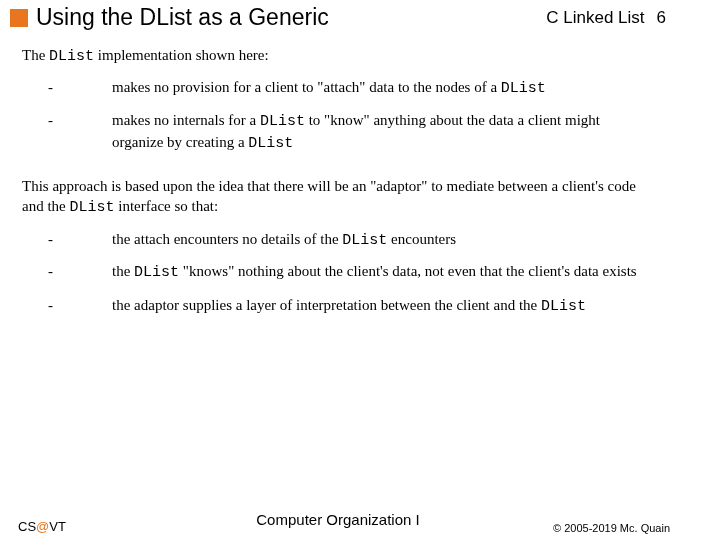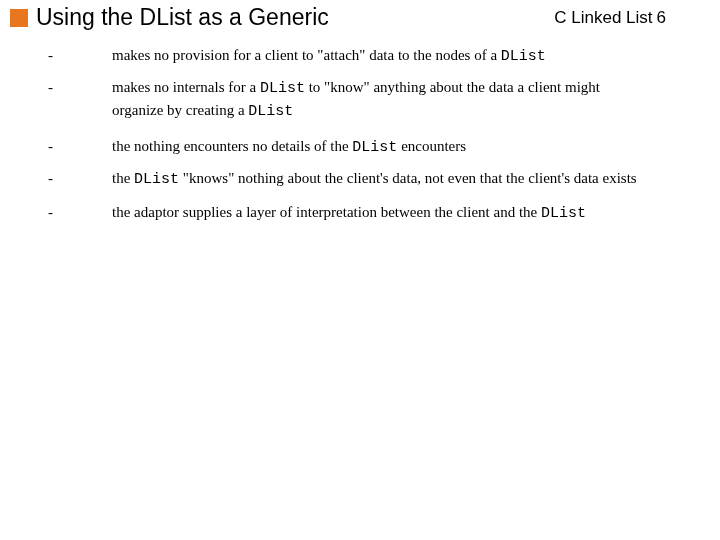--- a/index.html
+++ b/index.html
@@ -1,21 +1,21 @@
 <!DOCTYPE html>
 <html><head>
 <meta charset="utf-8">
 <style>
   * { margin: 0; padding: 0; box-sizing: border-box; }
   html, body { width: 720px; height: 540px; font-family: Georgia, 'Times New Roman', serif; background: #fff; overflow: hidden; }
   .slide { width: 676px; height: 540px; position: relative; }
   .header { display: flex; align-items: center; padding: 4px 10px 6px 10px; }
   .bullet-sq { width: 18px; height: 18px; background: #e8761f; margin-right: 8px; flex-shrink: 0; }
   .title { font-family: Arial, Helvetica, sans-serif; font-size: 23px; font-weight: 400; color: #000; flex: 1; }
-  .hdr-right { font-family: Arial, Helvetica, sans-serif; font-size: 17px; color: #000; margin-right: 4px; }
+  .hdr-right { font-family: Arial, Helvetica, sans-serif; font-size: 17px; color: #000; margin-right: 12px; }
   .pagenum { font-family: Arial, Helvetica, sans-serif; font-size: 17px; color: #000; }
   .body { padding: 8px 22px 0 22px; font-size: 15px; line-height: 1.35; color: #000; }
   .para { margin-bottom: 10px; }
   .list { margin: 0 0 14px 26px; }
   .li { display: flex; margin-bottom: 10px; }
   .dash { width: 16px; flex-shrink: 0; }
   .txt { flex: 1; margin-left: 48px; }
   .code { font-family: 'Courier New', Courier, monospace; }
   .footer { position: absolute; bottom: 6px; left: 0; right: 0; display: flex; align-items: flex-end; justify-content: space-between; padding: 0 6px 0 18px; font-family: Arial, Helvetica, sans-serif; }
   .f-left { font-size: 13px; color: #000; }
@@ -30,54 +30,67 @@
 
   <div class="header">
     <div class="bullet-sq"></div>
     <div class="title">Using the DList as a Generic</div>
     <div class="hdr-right">C Linked List</div>
     <div class="pagenum">6</div>
   </div>
 
   <div class="body">
 
+    <p class="para">
+      <span>The </span><span class="code">DList</span><span> implementation shown here:</span>
+    </p>
 
     <div class="list">
       <div class="li">
         <div class="dash">-</div>
         <div class="txt">
           <span>makes no provision for a client to "attach" data to the nodes of a </span><span class="code">DList</span>
         </div>
       </div>
       <div class="li">
         <div class="dash">-</div>
         <div class="txt">
           <span>makes no internals for a </span><span class="code">DList</span><span> to "know" anything about the data a client might organize by creating a </span><span class="code">DList</span>
         </div>
       </div>
     </div>
 
+    <p class="para" style="margin-top:22px;">
+      <span>This approach is based upon the idea that there will be an "adaptor" to mediate between a client's code and the </span><span class="code">DList</span><span> interface so that:</span>
+    </p>
 
     <div class="list">
       <div class="li">
         <div class="dash">-</div>
         <div class="txt">
-          <span>the nothing encounters no details of the </span><span class="code">DList</span><span> encounters</span>
+          <span>the attach encounters no details of the </span><span class="code">DList</span><span> encounters</span>
         </div>
       </div>
       <div class="li">
         <div class="dash">-</div>
         <div class="txt">
           <span>the </span><span class="code">DList</span><span> "knows" nothing about the client's data, not even that the client's data exists</span>
         </div>
       </div>
       <div class="li" style="margin-top:12px;">
         <div class="dash">-</div>
         <div class="txt">
           <span>the adaptor supplies a layer of interpretation between the client and the </span><span class="code">DList</span>
         </div>
       </div>
     </div>
 
   </div>
 
+  <div class="footer">
+    <div class="f-left">
+      <span>CS</span><span class="at">@</span><span>VT</span>
+    </div>
+    <div class="f-center">Computer Organization I</div>
+    <div class="f-right">© 2005-2019 Mc. Quain</div>
+  </div>
 
 </div>
 
 </body></html>

